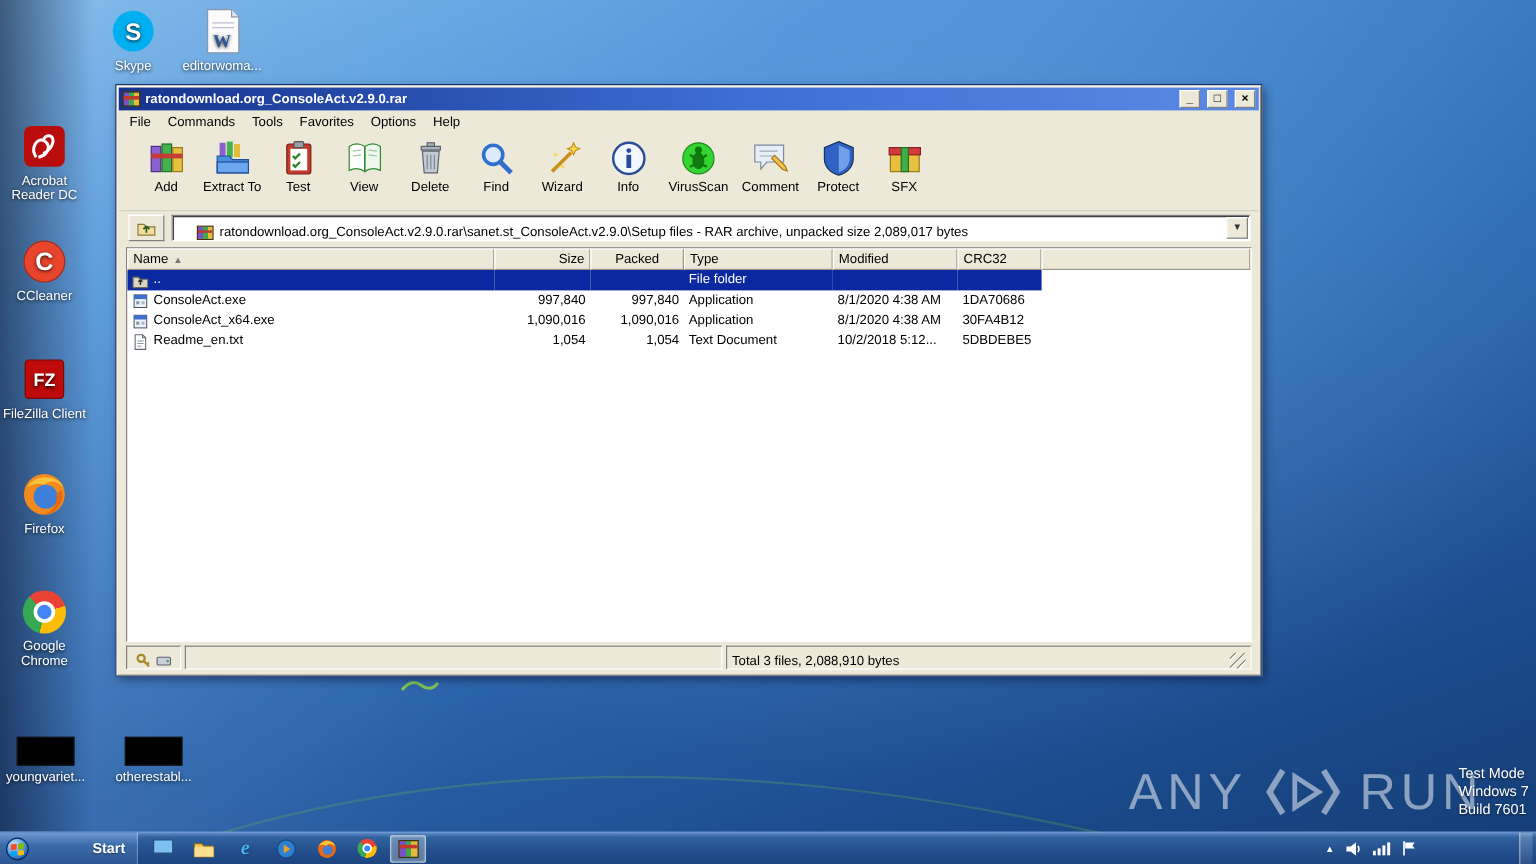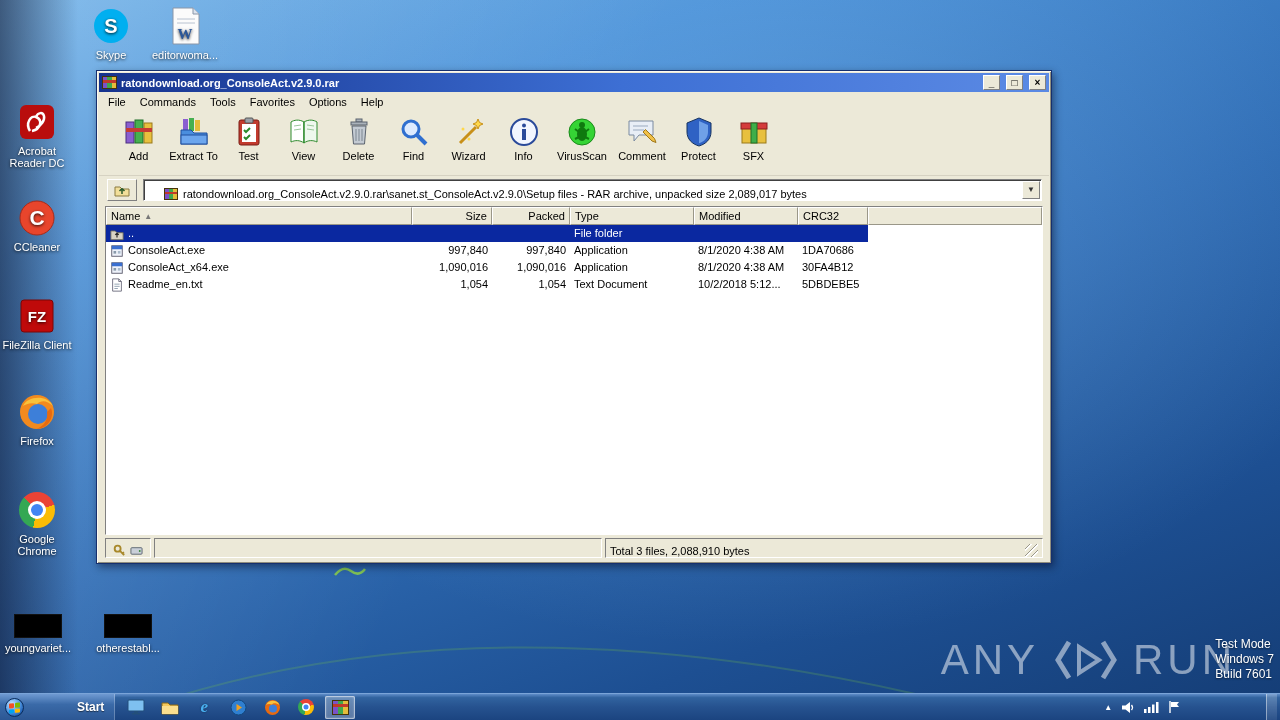--- a/index.html
+++ b/index.html
@@ -79,21 +79,21 @@
     display:flex; align-items:center; justify-content:center; font-size:8px; color:#333; }
 
   .filelist { flex:1; margin:3px 6px 0 6px; background:#fff; display:flex; flex-direction:column;
     border-top:1px solid #808080; border-left:1px solid #808080; border-right:1px solid #fff; border-bottom:1px solid #fff;
     overflow:hidden; }
   .lhead { display:flex; height:18px; background:#ECE9D8; flex:0 0 18px; }
   .hcell { display:flex; align-items:center; padding:0 4px; background:#ECE9D8;
     border-top:1px solid #fff; border-left:1px solid #fff; border-right:1px solid #9a9788; border-bottom:1px solid #9a9788; }
   .hcell .sort { font-size:8px; color:#777; margin-left:4px; }
   .c-name{width:306px;} .c-size{width:80px; justify-content:flex-end; text-align:right;}
-  .c-pack{width:78px; justify-content:flex-end; text-align:right;}
+  .c-pack{width:78px; justify-content:center; text-align:right;}
   .c-type{width:124px;} .c-mod{width:104px;} .c-crc{width:70px;} .c-fill{flex:1;}
   .lbody { flex:1; overflow:hidden; }
   .row { display:flex; height:17px; line-height:17px; color:#000; }
   .row .c { padding:0 4px; white-space:nowrap; overflow:hidden; display:flex; align-items:center; }
   .row .c.num { justify-content:flex-end; }
   .row.selected .c { background:#0A28A0; color:#fff; }
   .ficon { width:14px; height:14px; margin-right:4px; flex:0 0 14px; }
 
   .statusbar { height:20px; margin:3px 6px 3px 6px; display:flex; gap:3px; }
   .spanel { background:#ECE9D8; display:flex; align-items:flex-end; padding:0 4px; gap:4px; }

